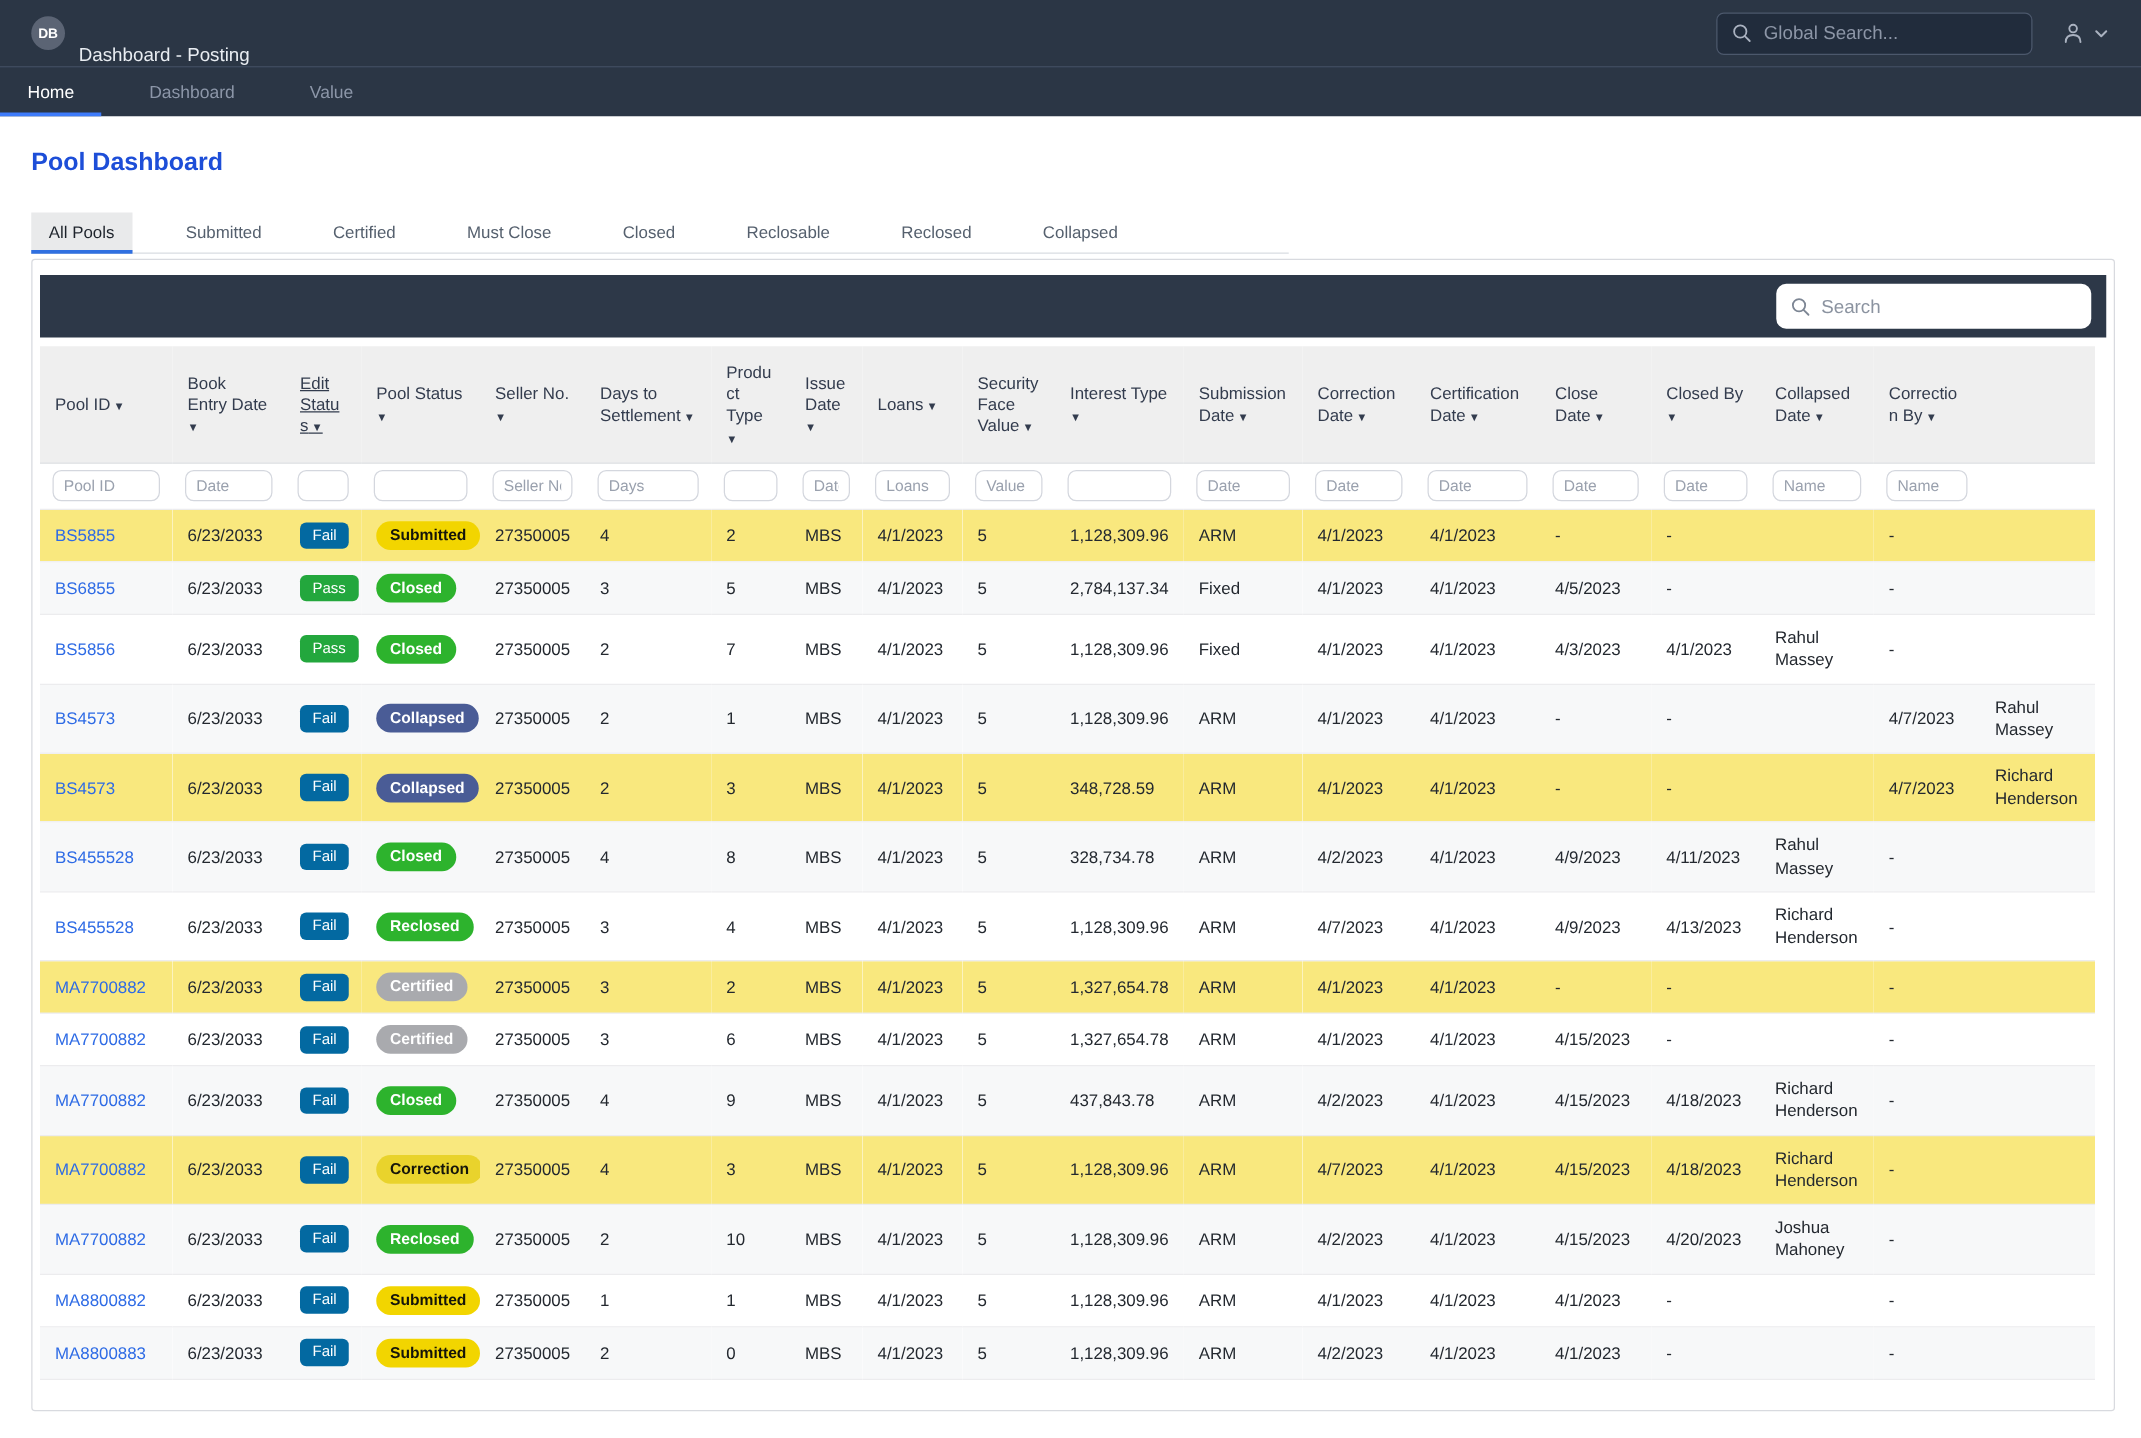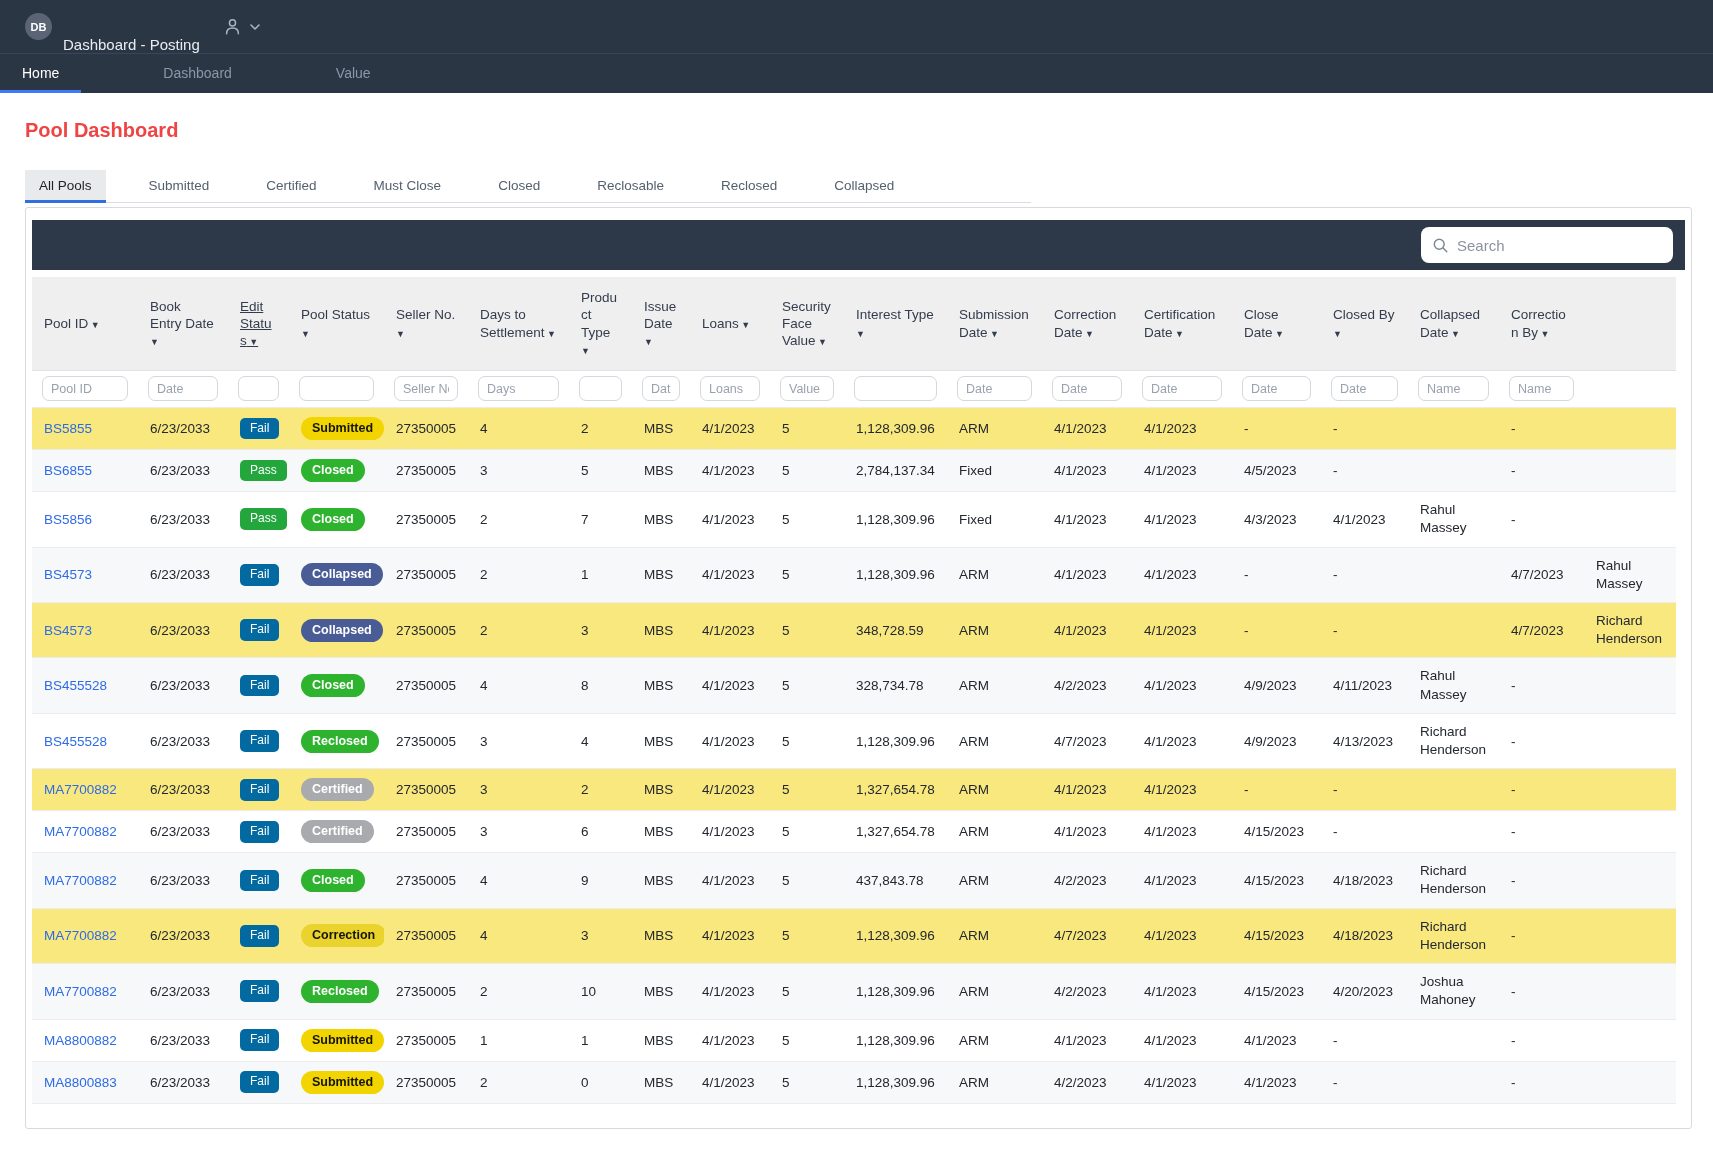--- a/index.html
+++ b/index.html
@@ -13,29 +13,29 @@
   .nav-title { color: #e9edf2; font-size: 15px; margin-left: 11px; margin-top: 35px; }
   .global-search { margin-left: auto; width: 253px; height: 34px; background: #212c3c;
     border: 1px solid #4c586c; border-radius: 6px; display: flex; align-items: center; padding: 0 11px; gap: 9px; }
   .global-search input { background: transparent; border: none; outline: none; color: #c6cdd8;
     font-size: 15px; width: 100%; font-family: inherit; }
   .global-search input::placeholder { color: #8d96a7; }
   .nav-right { display: flex; align-items: center; gap: 7px; margin-left: 23px; }
 
   
   .subnav { height: 40px; background: #2b3645; border-top: 1px solid #3944556; box-shadow: inset 0 1px 0 #39455a;
-    display: flex; align-items: stretch; gap: 44px; }
+    display: flex; align-items: stretch; }
   .subnav-item { display: flex; align-items: center; padding: 0 22px; font-size: 14px;
     color: #8c96a8; cursor: pointer; position: relative; margin-right: 16px; }
   .subnav-item.active { color: #fff; }
   .subnav-item.active::after { content: ""; position: absolute; left: 0; right: 0; bottom: 0;
     height: 3px; background: #3e7bfa; }
 
   
-  .page-title { margin: 26px 0 0 25px; font-size: 20px; font-weight: 700; color: #ef4444; }
+  .page-title { margin: 26px 0 0 25px; font-size: 20px; font-weight: 700; color: #1d4ed8; }
 
   .tabs { display: flex; margin: 28px 0 0 25px; width: 1006px; border-bottom: 1px solid #d9dde2; gap: 29px; }
   .tab { padding: 8px 14px 9px; font-size: 13.5px; color: #55606e; cursor: pointer; white-space: nowrap; }
   .tab.active { background: #e9eaeb; color: #1d232b; border-bottom: 3px solid #2f6fe0;
     margin-bottom: -1px; padding-bottom: 7px; font-weight: 400; }
 
   
   .card { margin: 4px 0 0 25px; width: 1667px; border: 1px solid #d8dadf; border-radius: 3px;
     padding: 12px 6px 24px; background: #fff; }
   .band { background: #2d3848; height: 50px; display: flex; align-items: center;
@@ -79,20 +79,29 @@
   .pill.correction { background: #e9d32c; color: #15150a; }
 
   .icon { display: inline-flex; }
 </style>
 </head>
 <body>
 
 <header class="navbar">
   <div class="avatar">DB</div>
   <div class="nav-title">Dashboard - Posting</div>
+  <div class="global-search">
+    <span class="icon">
+      <svg width="17" height="17" viewBox="0 0 20 20">
+          <circle cx="8.5" cy="8.5" r="5.8" fill="none" stroke="#aab2c0" stroke-width="1.7"></circle>
+          <line x1="13" y1="13" x2="17.4" y2="17.4" stroke="#aab2c0" stroke-width="1.7" stroke-linecap="round"></line>
+        </svg>
+    </span>
+    <input placeholder="Global Search..." style="">
+  </div>
   <div class="nav-right">
     <span class="icon">
       <svg width="19" height="19" viewBox="0 0 20 20">
           <circle cx="10" cy="6.2" r="3.2" fill="none" stroke="#aab2c0" stroke-width="1.6"></circle>
           <path d="M 3.8 17.5 Q 3.8 11.6 10 11.6 Q 16.2 11.6 16.2 17.5" fill="none" stroke="#aab2c0" stroke-width="1.6" stroke-linecap="round"></path>
         </svg>
     </span>
     <span class="icon">
       <svg width="12" height="12" viewBox="0 0 12 12">
           <polyline points="2,4 6,8 10,4" fill="none" stroke="#aab2c0" stroke-width="1.6" stroke-linecap="round" stroke-linejoin="round"></polyline>

